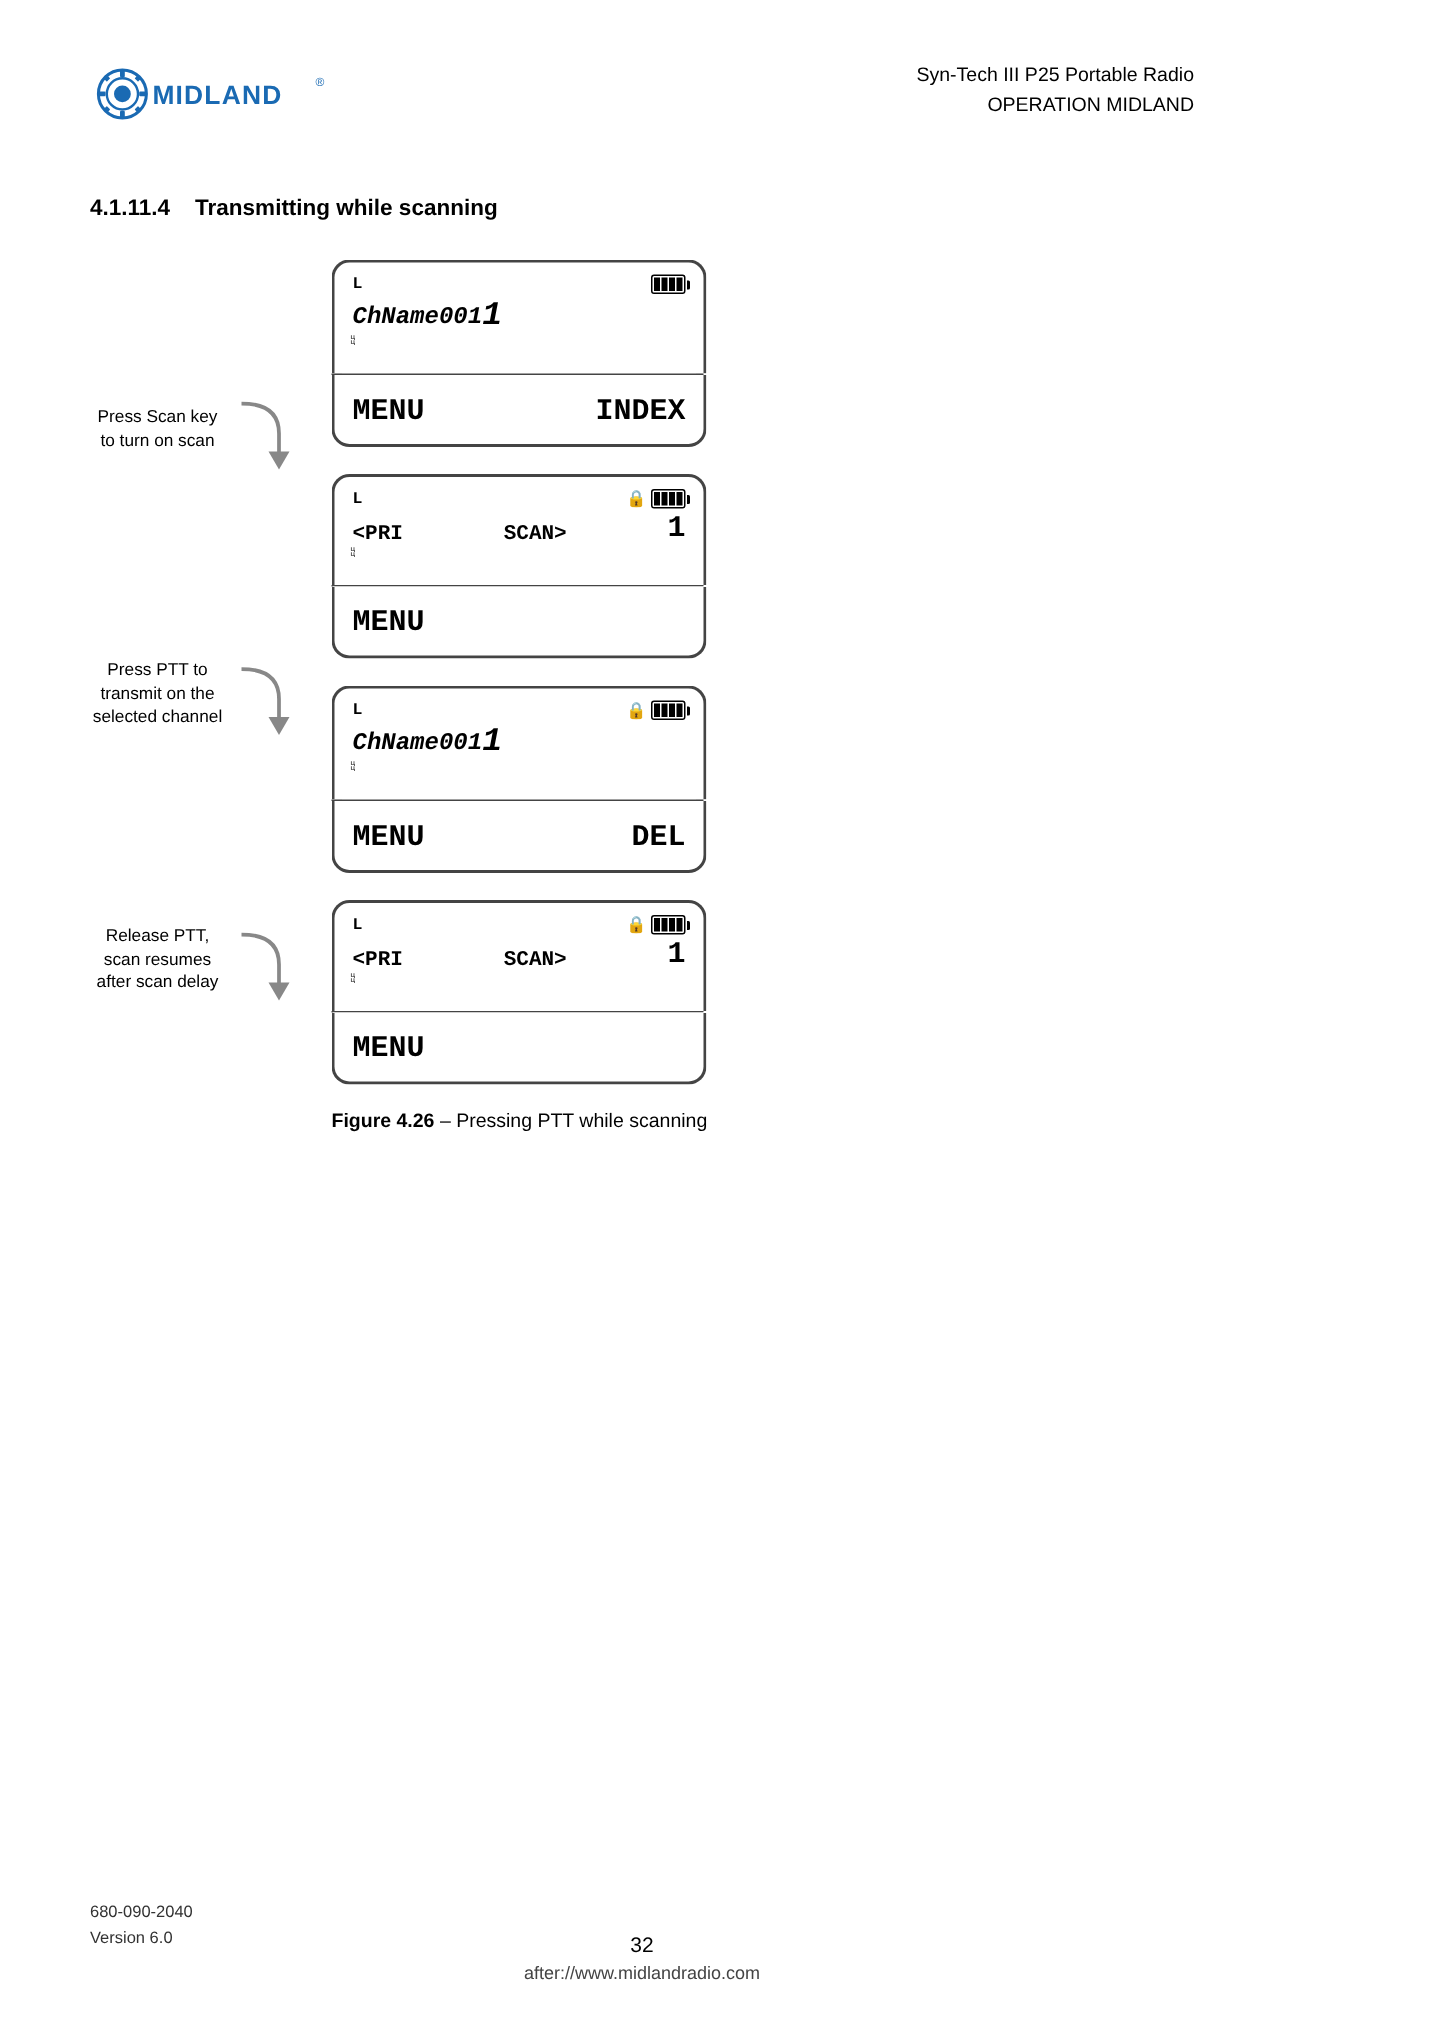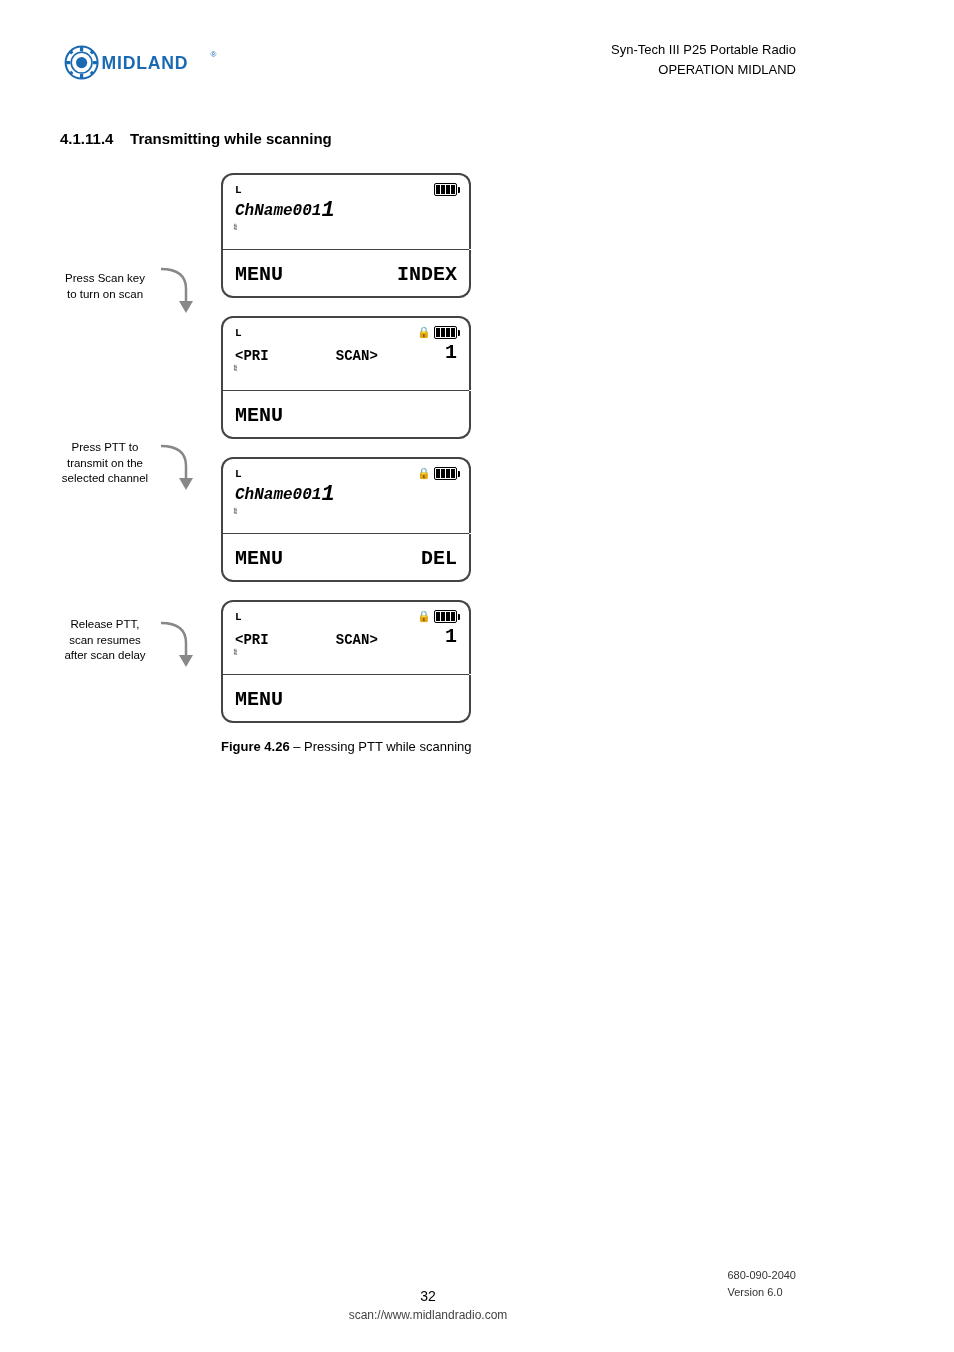--- a/index.html
+++ b/index.html
@@ -94,21 +94,21 @@
 
     .footer-bottom-line {
       text-align: center;
       font-size: 12px;
       margin-top: 4px;
       color: #444;
     }
 
     .footer-sides {
       display: flex;
-      justify-content: flex-end;
+      justify-content: flex-start;
       align-items: flex-end;
     }
 
     .footer-left {
       font-size: 11px;
       line-height: 1.5;
       color: #333;
     }
 
     
@@ -491,16 +491,16 @@
   </div>
 
   <div class="footer">
     <div class="footer-sides">
       <div class="footer-left">
         <div>680-090-2040</div>
         <div>Version 6.0</div>
       </div>
       <div style="font-size:14px; position:absolute; left:50%; transform:translateX(-50%); bottom:18px;">32</div>
     </div>
-    <div class="footer-bottom-line" style="margin-top:8px;">scan://www.midlandradio.com</div>
+    <div class="footer-bottom-line" style="margin-top:8px;">after://www.midlandradio.com</div>
   </div>
 
 </div>
 
 </body></html>

